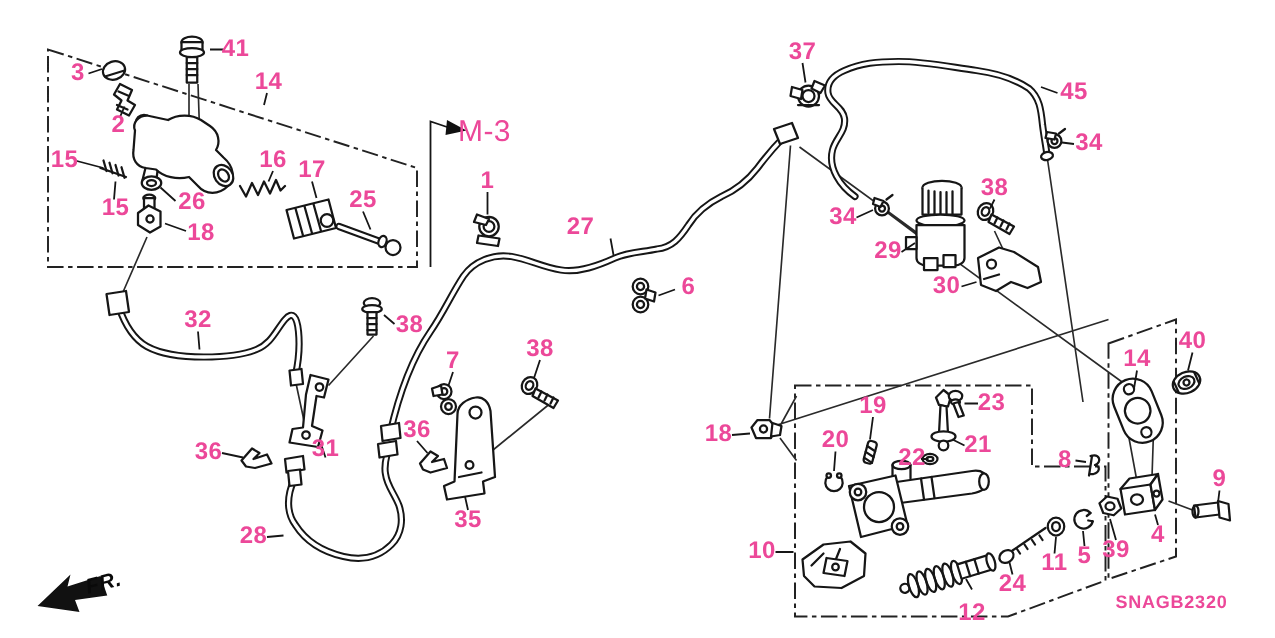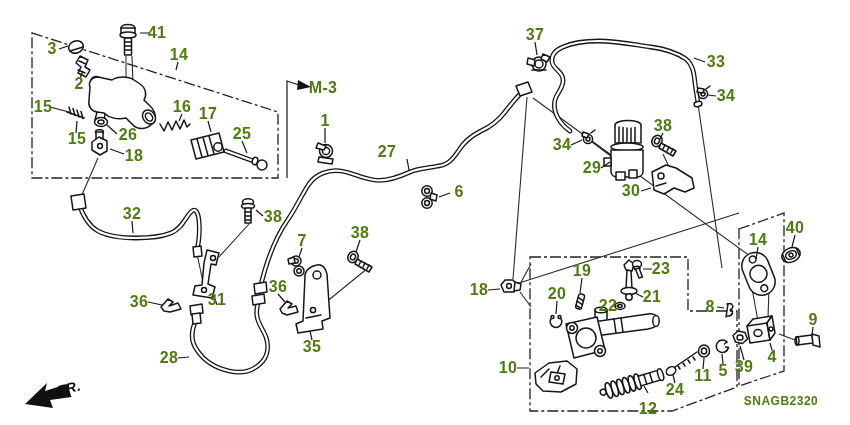--- a/index.html
+++ b/index.html
@@ -1,22 +1,22 @@
 <!DOCTYPE html>
 <html><head>
 <meta charset="utf-8">
 <style>
   html,body{margin:0;padding:0;background:#fff;}
   .stage{position:relative;width:850px;height:425px;background:#ffffff;overflow:hidden;
          font-family:"Liberation Sans",sans-serif;}
   .stage svg{position:absolute;left:0;top:0;}
   .lbl{position:absolute;transform:translate(-50%,-50%);
-       font:700 16px/1 "Liberation Sans",sans-serif;color:#4d7c0f;letter-spacing:.3px;
+       font:700 16px/1 "Liberation Sans",sans-serif;color:#ec4899;letter-spacing:.3px;
        white-space:nowrap;}
-  .ref{font-weight:700;font-size:16px;}
+  .ref{font-weight:400;font-size:20px;}
   .code{font:700 12px/1 "Liberation Sans",sans-serif;letter-spacing:.5px;text-align:center;}
   .fr{position:absolute;transform:translate(-50%,-50%) rotate(-14deg);
       font:800 italic 14px/1 "Liberation Sans",sans-serif;color:#0a0a0a;letter-spacing:.5px;}
   
   .p  {stroke:#161616;fill:none;stroke-width:1.5;stroke-linejoin:round;stroke-linecap:round;}
   .pf {stroke:#161616;fill:#fff;stroke-width:1.5;stroke-linejoin:round;}
   .dd {stroke:#222;fill:none;stroke-width:1.3;stroke-dasharray:11 3 3 3;}
   .ld {stroke:#161616;fill:none;stroke-width:1.2;}
   .pj {stroke:#2a2a2a;fill:none;stroke-width:1.1;}
   .tube-o{stroke:#161616;fill:none;stroke-width:4.8;stroke-linecap:round;stroke-linejoin:round;}
@@ -352,21 +352,21 @@
 <div class="lbl" style="left:128px;top:135px">26</div>
 <div class="lbl" style="left:134px;top:156px">18</div>
 <div class="lbl" style="left:182px;top:107px">16</div>
 <div class="lbl" style="left:208px;top:114px">17</div>
 <div class="lbl" style="left:242px;top:134px">25</div>
 <div class="lbl" style="left:325px;top:121px">1</div>
 <div class="lbl" style="left:387px;top:152px">27</div>
 <div class="lbl" style="left:459px;top:192px">6</div>
 <div class="lbl" style="left:535px;top:35px">37</div>
 <div class="lbl" style="left:562px;top:145px">34</div>
-<div class="lbl" style="left:716px;top:62px">33</div>
+<div class="lbl" style="left:716px;top:62px">45</div>
 <div class="lbl" style="left:726px;top:96px">34</div>
 <div class="lbl" style="left:663px;top:126px">38</div>
 <div class="lbl" style="left:592px;top:168px">29</div>
 <div class="lbl" style="left:631px;top:191px">30</div>
 <div class="lbl" style="left:132px;top:214px">32</div>
 <div class="lbl" style="left:273px;top:217px">38</div>
 <div class="lbl" style="left:139px;top:302px">36</div>
 <div class="lbl" style="left:217px;top:300px">31</div>
 <div class="lbl" style="left:169px;top:358px">28</div>
 <div class="lbl" style="left:278px;top:287px">36</div>

